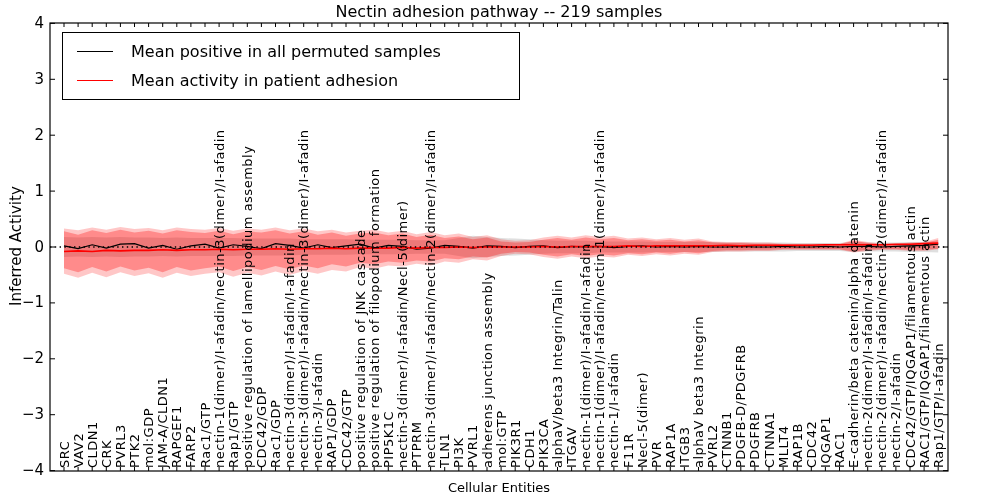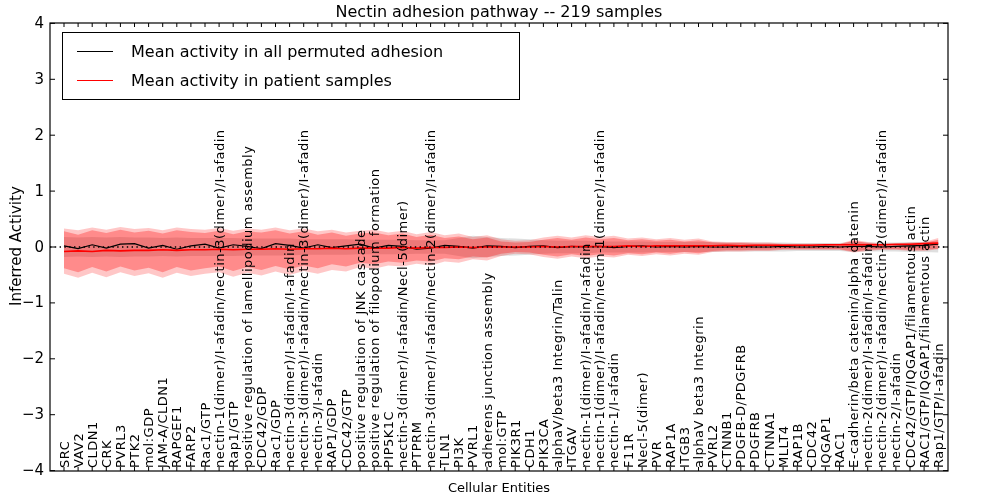--- a/index.html
+++ b/index.html
@@ -256,20 +256,20 @@
       <div class="xtick" style="left: 888.3px; top: 455px;">nectin-2(dimer)/I-afadin/nectin-2(dimer)/I-afadin</div>
       <div class="xtick" style="left: 902.4px; top: 455px;">nectin-2/I-afadin</div>
       <div class="xtick" style="left: 916.5px; top: 455px;">CDC42/GTP/IQGAP1/filamentous actin</div>
       <div class="xtick" style="left: 930.6px; top: 455px;">RAC1/GTP/IQGAP1/filamentous actin</div>
       <div class="xtick" style="left: 944.7px; top: 455px;">Rap1/GTP/I-afadin</div>
     </div>
 
   <div id="legend">
     <div class="legend-item">
       <span class="legend-swatch" style="border-top-color: rgb(0, 0, 0);"></span>
-      <span>Mean activity in all permuted adhesion</span>
+      <span>Mean positive in all permuted samples</span>
     </div>
     <div class="legend-item">
       <span class="legend-swatch" style="border-top-color: rgb(255, 0, 0);"></span>
-      <span>Mean activity in patient samples</span>
+      <span>Mean activity in patient adhesion</span>
     </div>
   </div>
 </div>
 
 </body></html>

